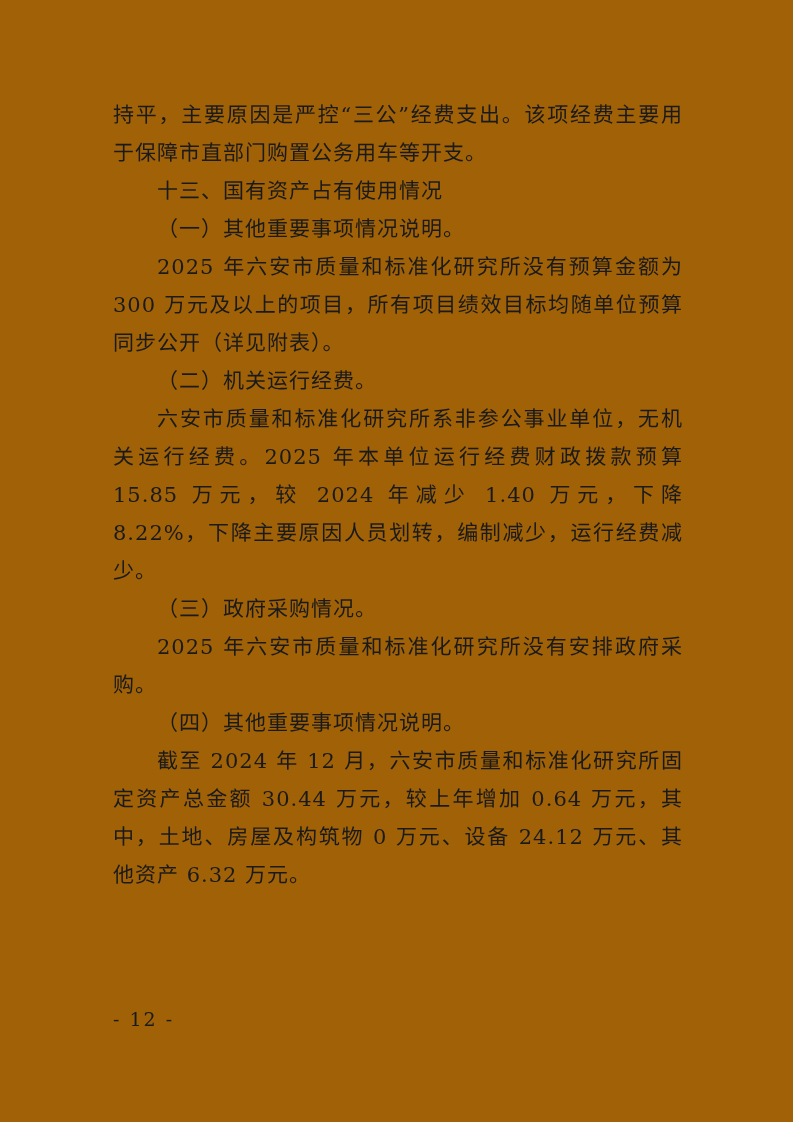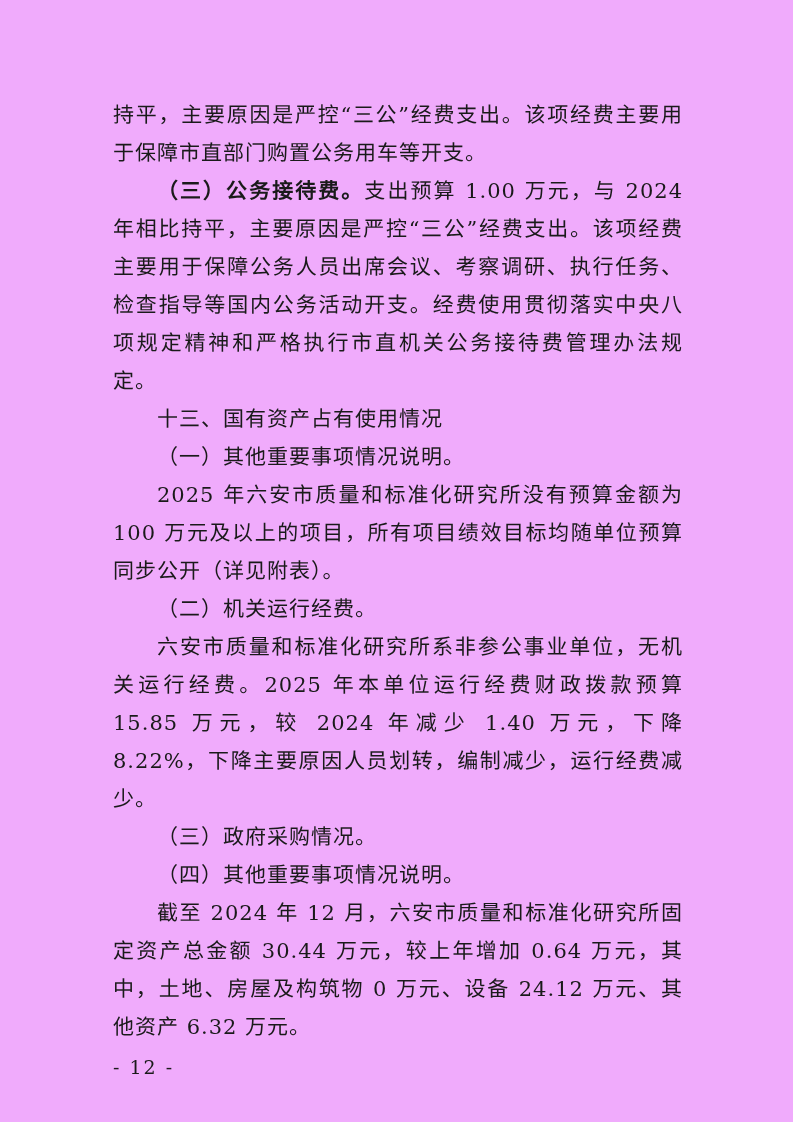--- a/index.html
+++ b/index.html
@@ -1,20 +1,20 @@
 <!DOCTYPE html>
 <html lang="zh-CN"><head>
 <meta charset="utf-8">
 <style>
   html,body { margin:0; padding:0; background:#888; }
   .page {
     position:relative;
     width:793px; height:1122px;
     margin:0 auto;
-    background:#f0abfc;
+    background:#a16207;
     color:#1a1a1a;
     font-family:"DejaVu Serif","Liberation Serif",serif;
     overflow:hidden;
   }
   .content {
     position:absolute;
     left:113px; top:96px;
     width:570px;
   }
   .content p, .content h2, .content h3 {
@@ -38,45 +38,44 @@
     text-indent:44px;
     text-align:left;
   }
   .footer {
     position:absolute;
     left:113px; top:1004px;
     font-size:19px;
     line-height:30px;
     letter-spacing:2px;
     color:#1a1a1a;
-    margin-top:48px;
   }
 </style>
 </head>
 <body>
 
 <div class="page">
   <div class="content">
 
     <p>持平，主要原因是严控“三公”经费支出。该项经费主要用于保障市直部门购置公务用车等开支。</p>
 
-    <p class="indent"><span class="lead-bold">（三）公务接待费。</span><span>支出预算 1.00 万元，与 2024 年相比持平，主要原因是严控“三公”经费支出。该项经费主要用于保障公务人员出席会议、考察调研、执行任务、检查指导等国内公务活动开支。经费使用贯彻落实中央八项规定精神和严格执行市直机关公务接待费管理办法规定。</span></p>
 
     <h2 class="h-hei">十三、国有资产占有使用情况</h2>
 
     <h3 class="h-bold">（一）其他重要事项情况说明。</h3>
 
-    <p class="indent">2025 年六安市质量和标准化研究所没有预算金额为 100 万元及以上的项目，所有项目绩效目标均随单位预算同步公开（详见附表）。</p>
+    <p class="indent">2025 年六安市质量和标准化研究所没有预算金额为 300 万元及以上的项目，所有项目绩效目标均随单位预算同步公开（详见附表）。</p>
 
     <h3 class="h-bold">（二）机关运行经费。</h3>
 
     <p class="indent">六安市质量和标准化研究所系非参公事业单位，无机关运行经费。2025 年本单位运行经费财政拨款预算 15.85 万元，较 2024 年减少 1.40 万元，下降 8.22%，下降主要原因人员划转，编制减少，运行经费减少。</p>
 
     <h3 class="h-bold">（三）政府采购情况。</h3>
 
+    <p class="indent">2025 年六安市质量和标准化研究所没有安排政府采购。</p>
 
     <h3 class="h-bold">（四）其他重要事项情况说明。</h3>
 
     <p class="indent">截至 2024 年 12 月，六安市质量和标准化研究所固定资产总金额 30.44 万元，较上年增加 0.64 万元，其中，土地、房屋及构筑物 0 万元、设备 24.12 万元、其他资产 6.32 万元。</p>
 
   </div>
 
   <div class="footer">- 12 -</div>
 </div>
 

